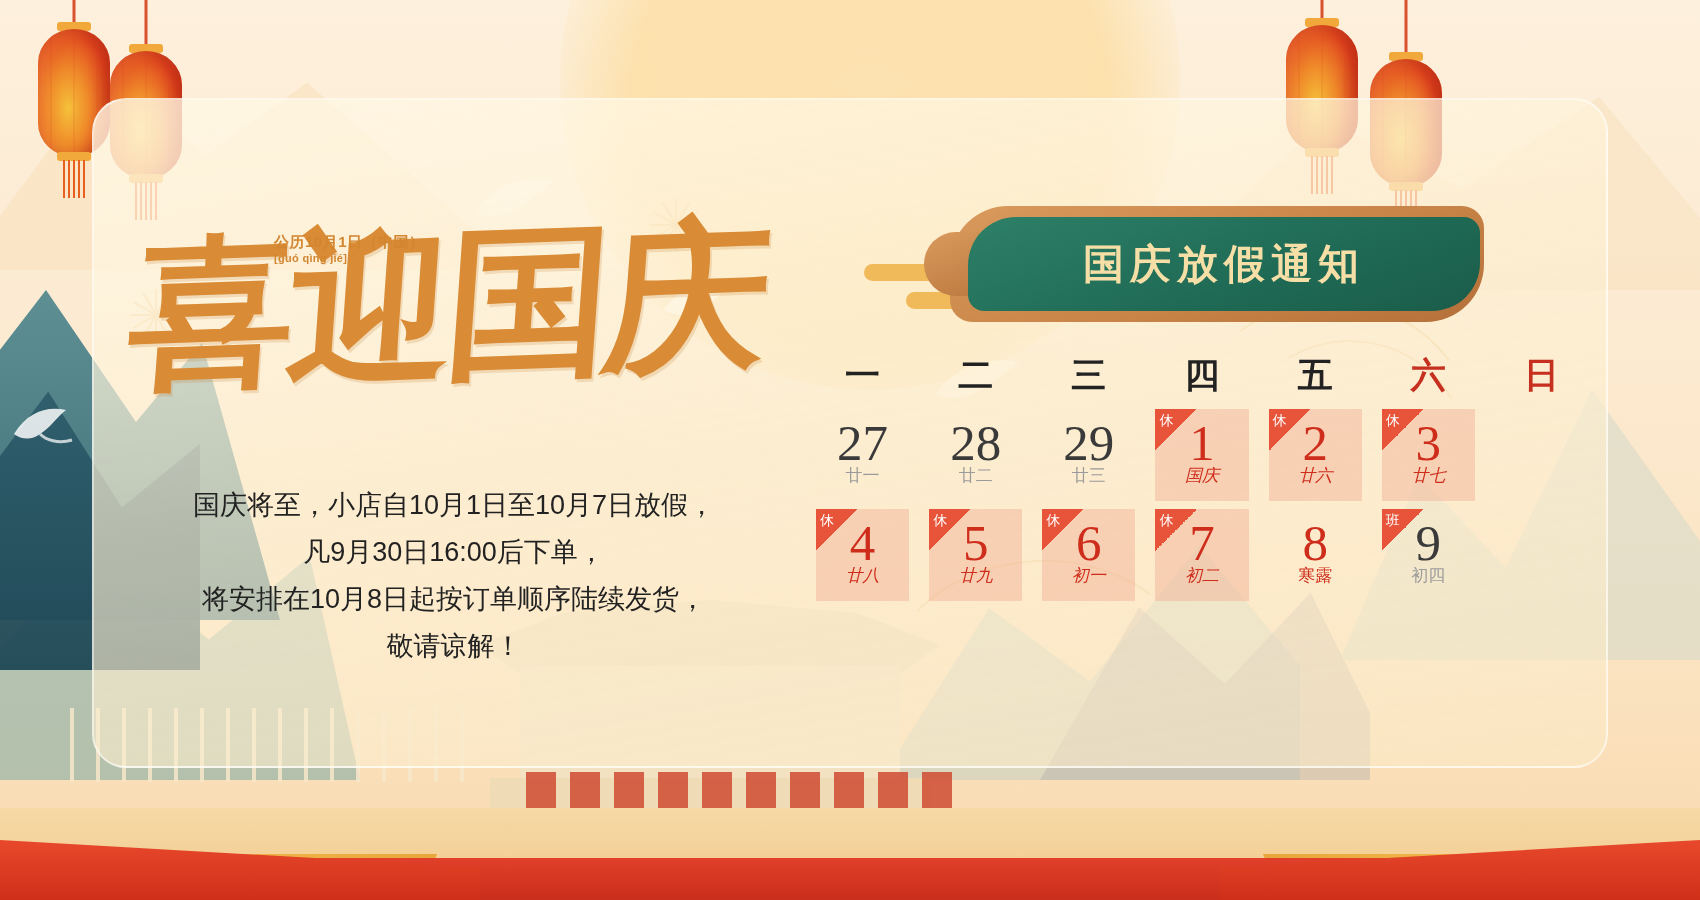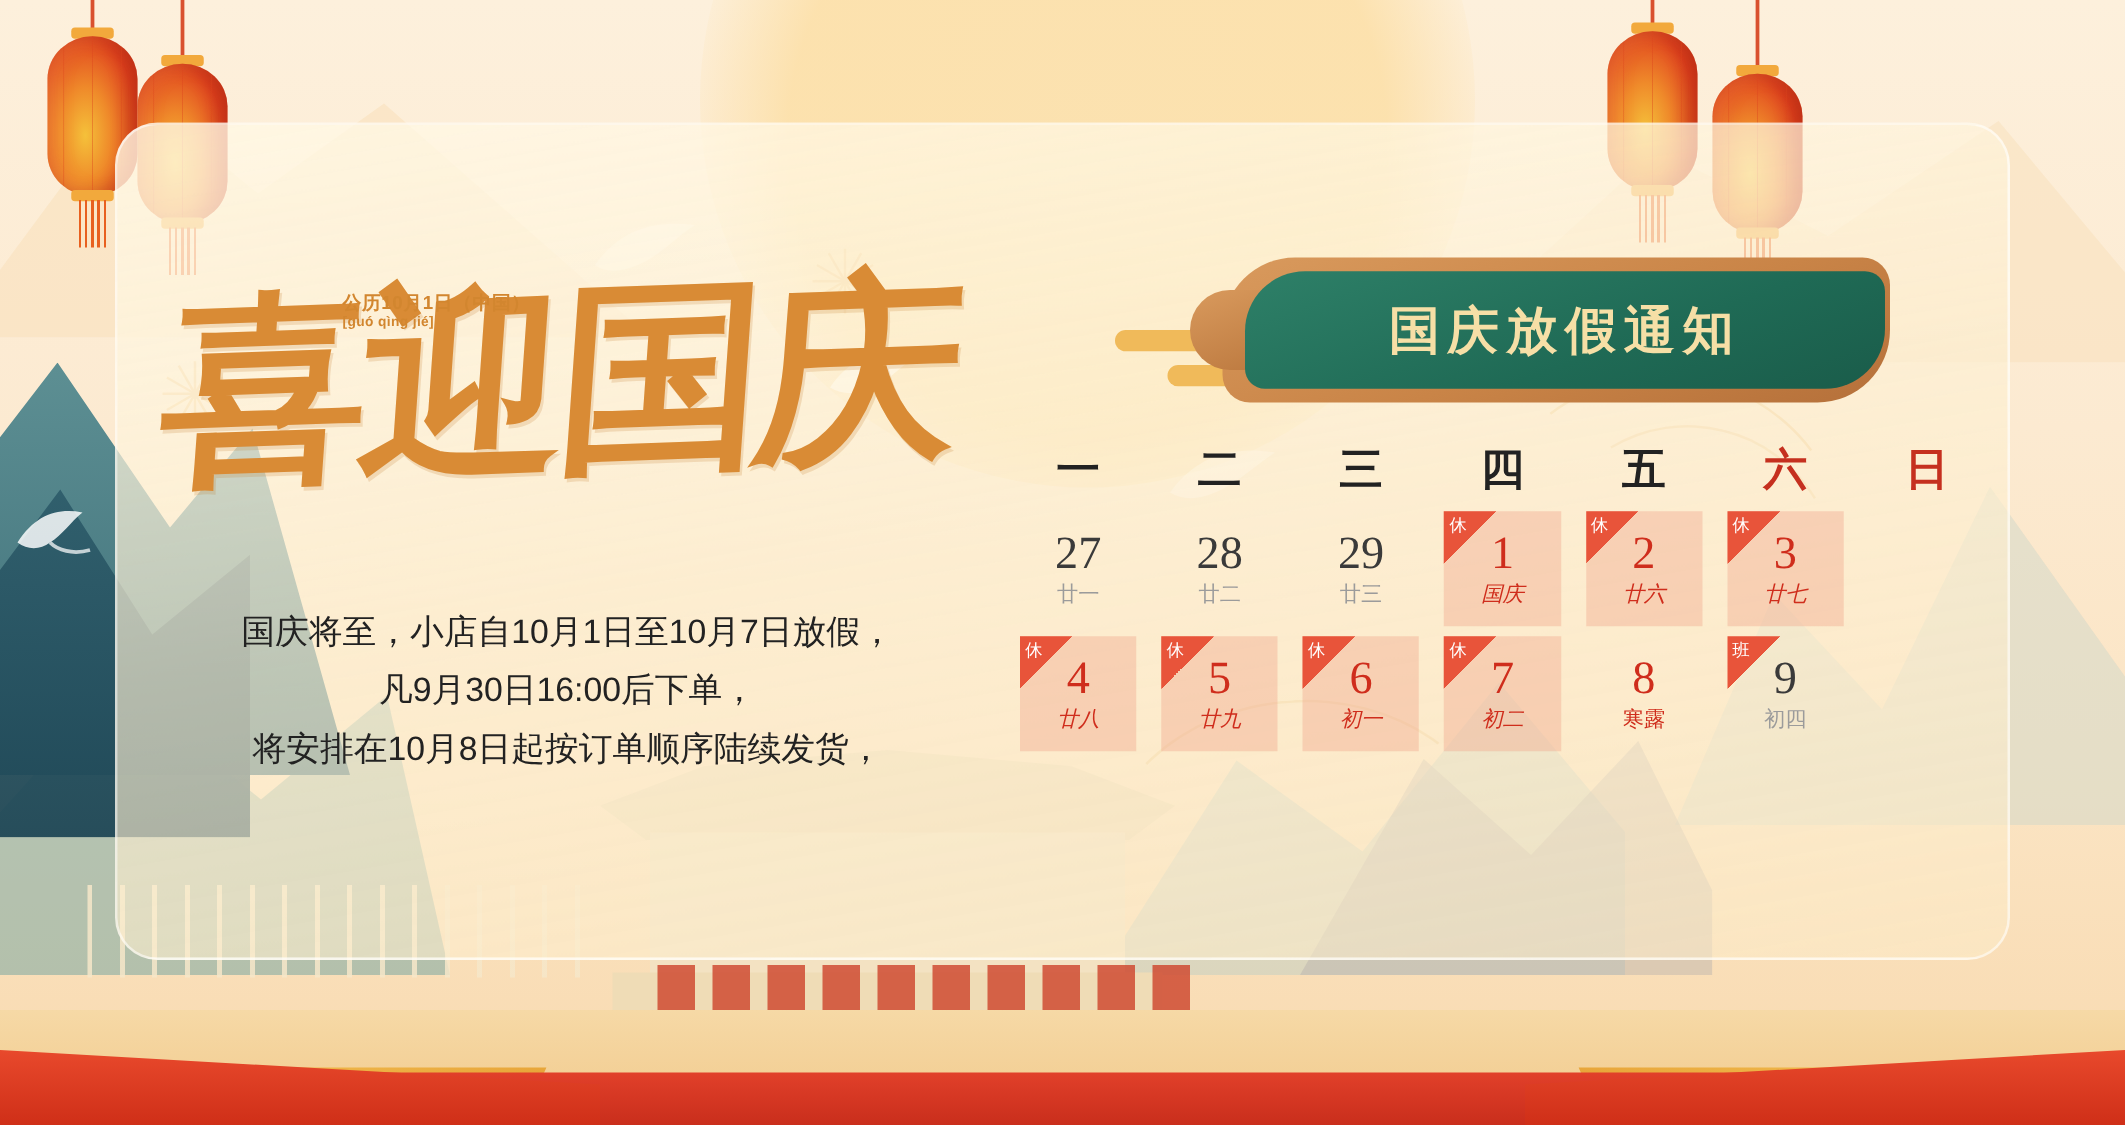--- a/index.html
+++ b/index.html
@@ -184,21 +184,21 @@
     position: absolute; left: 20px; top: 382px; width: 680px;
     text-align: center; color: #222; font-size: 27px; line-height: 47px;
     font-family: "Liberation Sans", "DejaVu Sans", sans-serif;
   }
   .notice-text div { white-space: nowrap; }
 
   
   .right-col { position: absolute; left: 700px; top: 0; width: 816px; height: 670px; }
 
   
-  .banner { position: absolute; left: 98px; top: 106px; width: 620px; height: 116px; }
+  .banner { position: absolute; left: 70px; top: 106px; width: 620px; height: 116px; }
   .banner .plaque-outer {
     position: absolute; left: 86px; top: 0; width: 534px; height: 116px;
     border-radius: 58px 22px 58px 22px;
     background: linear-gradient(160deg,#d99a5d 0%, #c98447 55%, #b5703a 100%);
   }
   .banner .plaque-outer::before {
     content:""; position: absolute; left: -26px; top: 26px; width: 60px; height: 64px;
     border-radius: 32px 0 0 32px;
     background: linear-gradient(160deg,#d99a5d,#bd7a40);
   }
@@ -230,21 +230,21 @@
     padding-bottom: 6px;
   }
   .cal-head div.wk { color: #c5301f; }
 
   .cell {
     position: relative; height: 92px; margin: 4px 10px;
     display: flex; flex-direction: column; align-items: center; justify-content: center;
   }
   .cell .num {
     font-family: "Liberation Serif", "DejaVu Serif", serif;
-    font-size: 37px; font-weight: 400; line-height: 42px; color: #3a3a3a;
+    font-size: 51px; font-weight: 400; line-height: 42px; color: #3a3a3a;
   }
   .cell .lunar { font-size: 17px; line-height: 24px; color: #9b9b9b; }
   .cell.holiday { background: rgba(241,170,142,.42); }
   .cell.holiday .num { color: #cf2d1c; }
   .cell.holiday .lunar { color: #cf2d1c; font-style: italic; }
   .cell.red .num, .cell.red .lunar { color: #cf2d1c; }
   .cell .corner {
     position: absolute; left: 0; top: 0; width: 42px; height: 42px;
     background: linear-gradient(135deg,#e8543a 0 50%, transparent 50%);
     color: #fff; font-size: 14px; line-height: 16px; text-align: left;
@@ -378,20 +378,21 @@
 
     <div class="left-col">
       <div class="calligraphy">喜迎国庆</div>
       <div class="date-label">公历10月1日（中国）</div>
       <div class="pinyin-label">[guó qìng jié]</div>
 
       <div class="notice-text">
         <div>国庆将至，小店自10月1日至10月7日放假，</div>
         <div>凡9月30日16:00后下单，</div>
         <div>将安排在10月8日起按订单顺序陆续发货，</div>
+        <div>敬请谅解！</div>
       </div>
     </div>
 
     <div class="right-col">
 
       <div class="banner">
         <div class="dash1"></div>
         <div class="dash2"></div>
         <div class="plaque-outer"></div>
         <div class="plaque-inner">

